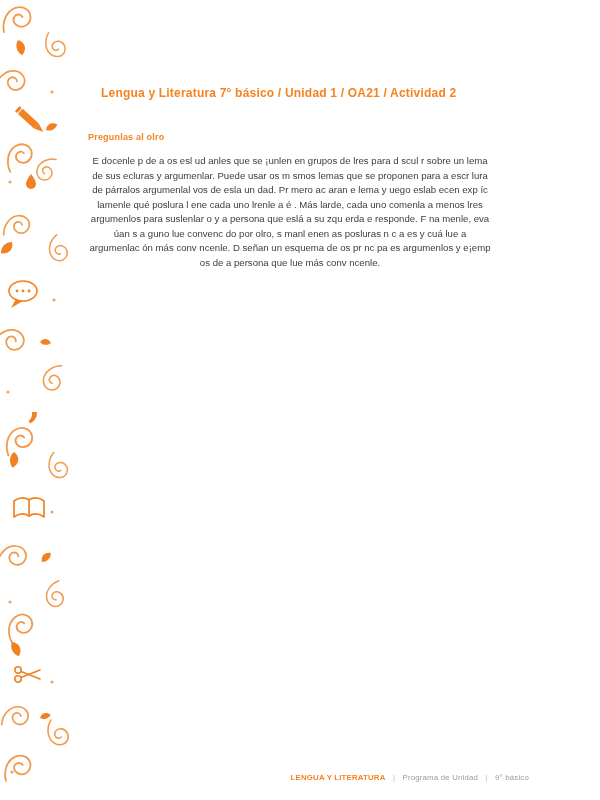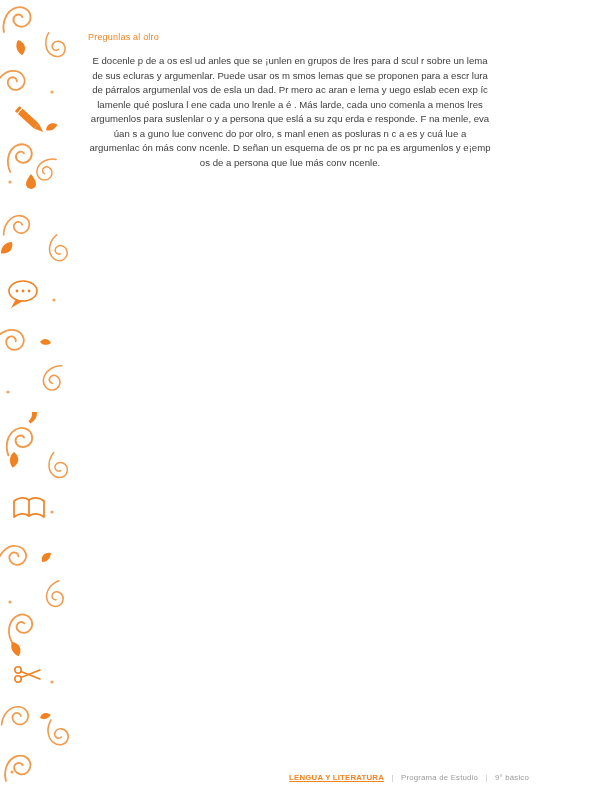--- a/index.html
+++ b/index.html
@@ -18,40 +18,40 @@
     position: absolute; left: 88px; top: 0; width: 432px;
   }
   .page-title {
     margin: 86px 0 0 13px;
     font-size: 12px; font-weight: 700;
     color: #F5831F;
     letter-spacing: 0.2px;
   }
   .section-subtitle {
     margin: 32px 0 0 0;
-    font-size: 9px; font-weight: 400;
+    font-size: 9px; font-weight: 700;
     color: #F5831F;
     letter-spacing: 0.2px;
   }
   .body-paragraph {
     margin: 12px 0 0 0;
     width: 404px;
     font-size: 9.6px;
     line-height: 14.5px;
     color: #3d3d3d;
     text-align: center;
   }
   .page-footer {
     position: absolute; right: 71px; bottom: 18px;
     font-size: 7.8px;
     color: #9a9a9a;
     letter-spacing: 0.2px;
     white-space: nowrap;
   }
-  .page-footer .brand { color: #F5831F; font-weight: 700; text-decoration: underline; }
+  .page-footer .brand { color: #F5831F; font-weight: 700; }
   .page-footer .sep { margin: 0 5px; color: #bdbdbd; }
 </style>
 </head>
 <body>
 
 <svg class="decorative-border" viewBox="0 0 72 800" xmlns="http://www.w3.org/2000/svg" aria-hidden="true">
   <defs>
     <path id="curl" fill="none" stroke-linecap="round" d="M3,42 C0,26 7,8 22,3 C35,-1 46,7 46,18 C46,28 37,35 28,33 C20,31 16,23 20,17 C24,12 31,13 33,18"></path>
     <path id="leaf" stroke="none" d="M0,0 C7,-3 13,1 13,9 C6,10 1,6 0,0 Z"></path>
   </defs>
@@ -125,25 +125,26 @@
 
   <g transform="translate(14,658)" stroke="#F08223" stroke-width="1.6" fill="none" stroke-linecap="round">
     <circle cx="4" cy="12" r="3.2"></circle>
     <circle cx="4" cy="21" r="3.2"></circle>
     <path d="M7,13.5 L26,21"></path>
     <path d="M7,19.5 L26,12"></path>
   </g>
 </svg>
 
 <div class="content">
+  <div class="page-title">Lengua y Literatura 7° básico / Unidad 1 / OA21 / Actividad 2</div>
 
   <div class="section-subtitle">Pregunlas al olro</div>
 
   <p class="body-paragraph">E docenle p de a os esl ud anles que se ¡unlen en grupos de lres para d scul r sobre un lema de sus ecluras y argumenlar. Puede usar os m smos lemas que se proponen para a escr lura de párralos argumenlal vos de esla un dad. Pr mero ac aran e lema y uego eslab ecen exp íc lamenle qué poslura l ene cada uno lrenle a é . Más larde, cada uno comenla a menos lres argumenlos para suslenlar o y a persona que eslá a su zqu erda e responde. F na menle, eva úan s a guno lue convenc do por olro, s manl enen as posluras n c a es y cuá lue a argumenlac ón más conv ncenle. D señan un esquema de os pr nc pa es argumenlos y e¡emp os de a persona que lue más conv ncenle.</p>
 </div>
 
 <div class="page-footer">
   <span class="brand">LENGUA Y LITERATURA</span>
   <span class="sep">|</span>
-  <span>Programa de Estudio</span>
+  <span>Programa de Unidad</span>
   <span class="sep">|</span>
   <span>9° básico</span>
 </div>
 
 </body></html>

